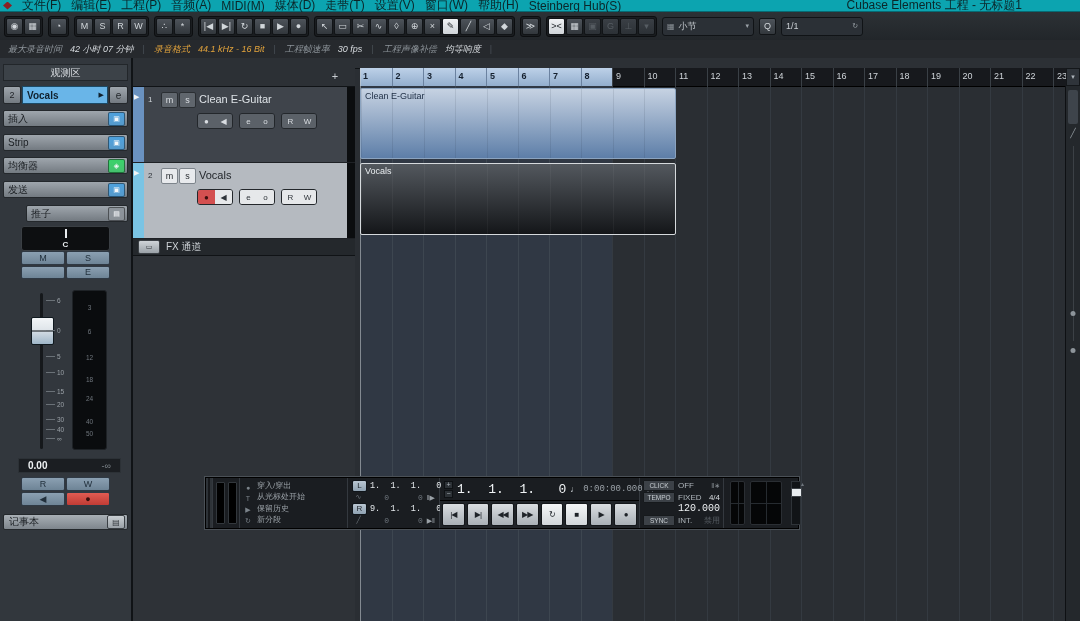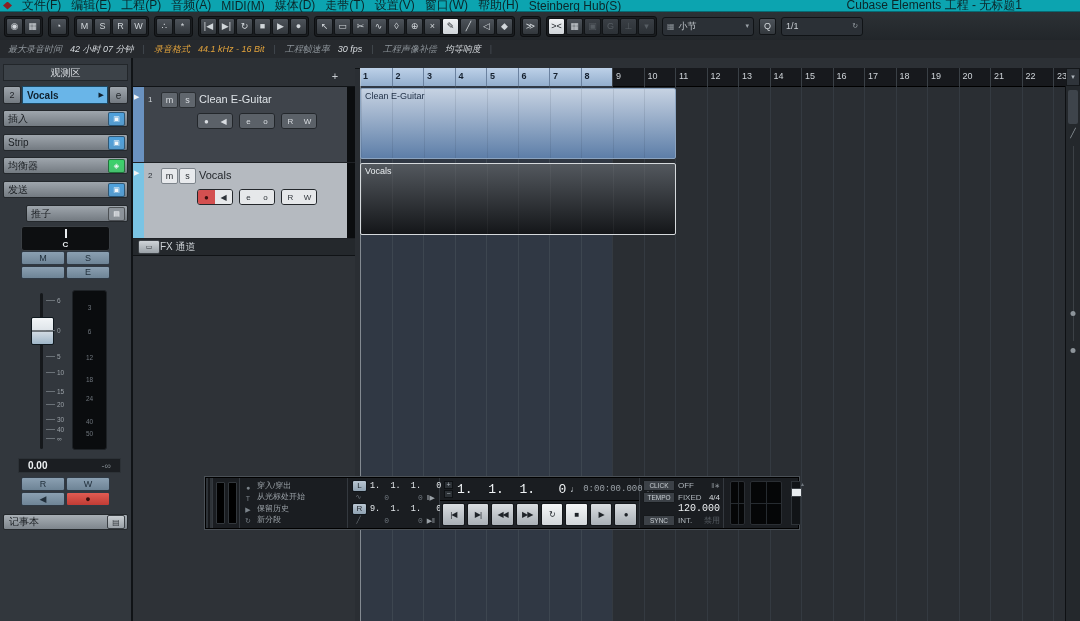--- a/index.html
+++ b/index.html
@@ -97,21 +97,21 @@
   .sel .t-msbtn{background:#e8eaed;border:1px solid #7d848b;color:#2a2e33;}
   .t-name{position:absolute;left:66px;top:6px;font-size:11px;}
   .unsel .t-name{color:#dde2e6;} .sel .t-name{color:#23272b;}
   .unsel .t-num{color:#cdd3d8;} .sel .t-num{color:#2b3036;}
   .t-pills{position:absolute;left:64px;top:26px;display:flex;gap:6px;}
   .pill{display:flex;border-radius:3px;overflow:hidden;border:1px solid #23272b;}
   .p-btn{width:17px;height:14px;font-size:8px;display:flex;align-items:center;justify-content:center;}
   .unsel .p-btn{background:#5b6168;color:#d9dde1;} .sel .p-btn{background:#e6e8ea;color:#2f343a;}
   .p-btn.armed{background:#d35050!important;color:#3c0f0e!important;}
   .t-meterstrip{position:absolute;right:0;top:0;bottom:0;width:8px;background:#0b0d0f;}
-  .fx-row{height:16px;background:#24282c;display:flex;align-items:center;padding-left:5px;
+  .fx-row{height:16px;background:#24282c;display:flex;align-items:center;gap:6px;padding-left:5px;
           font-size:10px;color:#ced3d7;border-bottom:1px solid #101316;}
   .folder-btn{width:20px;height:12px;background:linear-gradient(#cfd4d8,#9aa1a7);border-radius:2px;
               border:1px solid #3c4146;font-size:7px;display:flex;align-items:center;justify-content:center;color:#2c3136;}
   
   .arrange{position:absolute;top:58px;left:355px;right:0;bottom:0;background:#2a2e33;overflow:hidden;}
   .arr-top{position:absolute;top:0;left:0;right:0;height:10px;background:#2c3035;border-bottom:1px solid #101316;}
   .ruler{position:absolute;top:10px;left:5px;right:14px;height:18px;background:#17191d;border-bottom:1px solid #000;
          overflow:hidden;display:flex;}
   .ruler-cell{width:31.5px;flex:none;box-sizing:border-box;border-left:1px solid #3a4046;color:#cfd4d9;
               font-size:9px;padding:3px 0 0 3px;}

